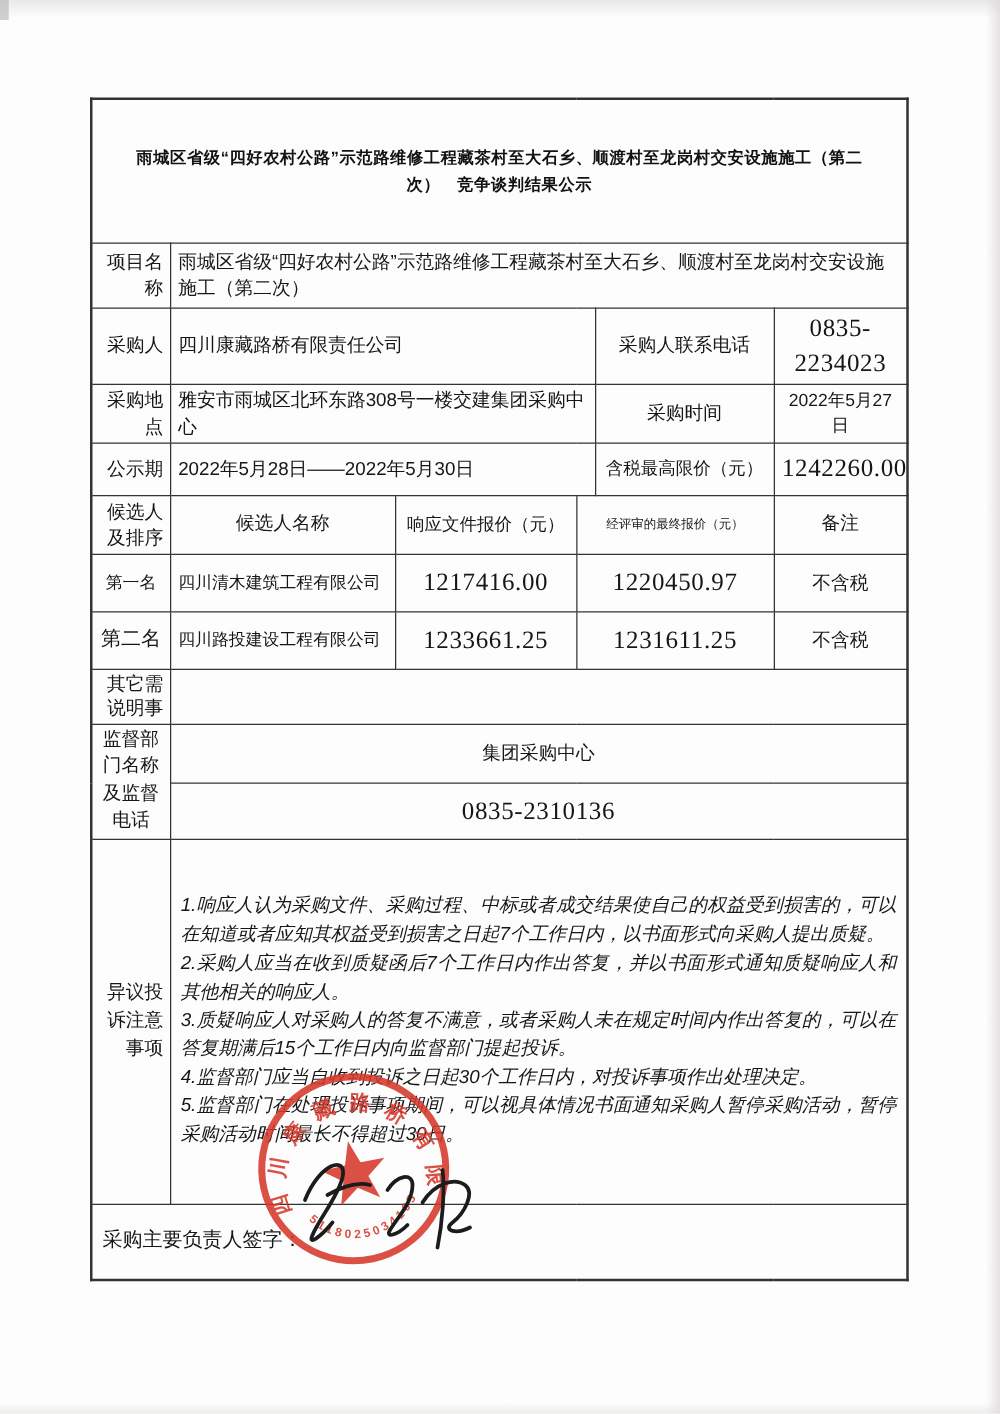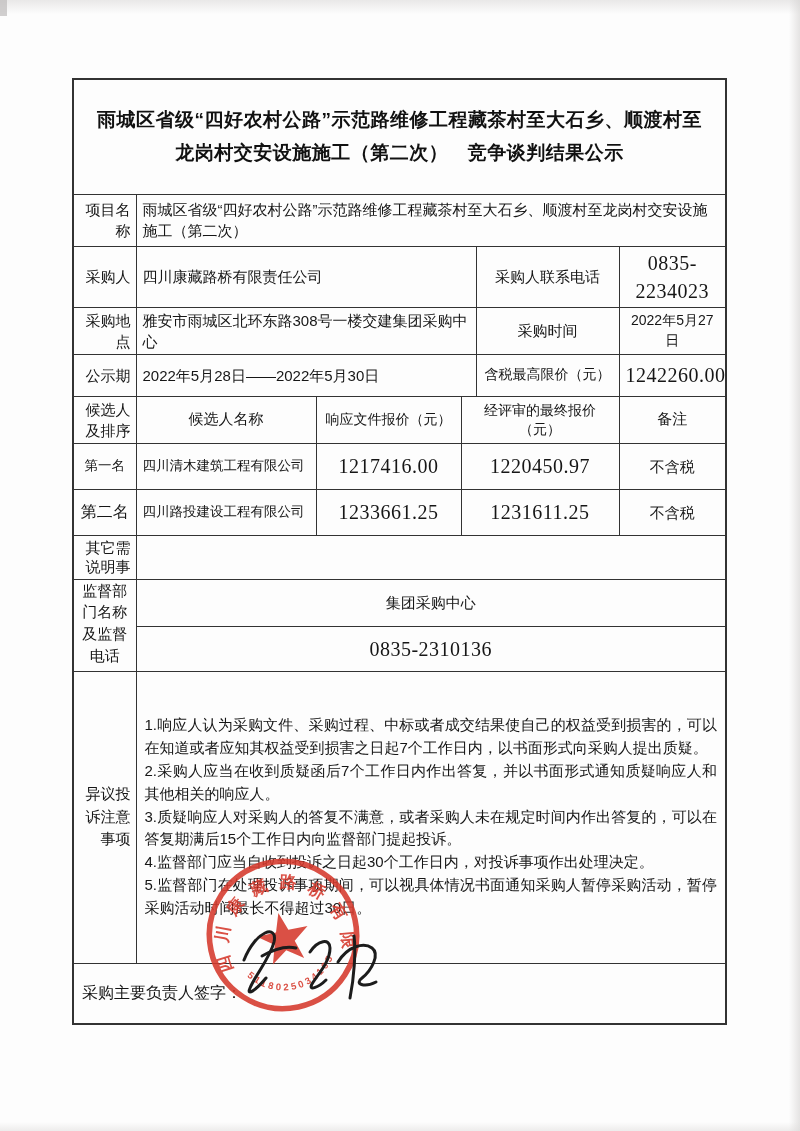--- a/index.html
+++ b/index.html
@@ -22,30 +22,30 @@
     border-collapse:collapse;table-layout:fixed;
     border:2px solid #333;
   }
   .doc-table td{
     border:1px solid #333;
     font-size:15px;line-height:1.4;color:#161616;
     padding:2px 6px;vertical-align:middle;
     overflow:hidden;
   }
   td.title-cell{
-    text-align:center;font-weight:700;font-size:19px;line-height:1.7;
+    text-align:center;font-weight:700;font-size:13px;line-height:1.7;
     letter-spacing:.5px;padding:4px 22px;color:#111;
   }
   td.lbl{padding:2px 5px;text-align:right;}
   td.lbl-c{text-align:center;padding:2px 3px;font-family:Liberation Mono, monospace;}
   td.ctr{text-align:center;}
   td.num{text-align:center;font-family:"Liberation Serif","DejaVu Serif",serif;font-size:20px;letter-spacing:.5px;}
   td.hdr{text-align:center;line-height:1.35;}
   td.objection-text{padding:4px 8px;}
-  .obj-item{font-size:15px;line-height:1.52;text-align:justify;}
+  .obj-item{font-size:15px;line-height:1.52;text-align:justify;font-style:italic;}
   td.sig-cell{font-size:16px;padding-left:8px;}
 
   .stamp{position:absolute;left:203px;top:855px;width:160px;height:160px;
     transform:rotate(-12deg);opacity:.88;pointer-events:none;}
   .signature-svg{position:absolute;left:226px;top:918px;width:180px;height:95px;pointer-events:none;}
 </style>
 </head>
 <body>
 
 <div class="edge-top"></div>
@@ -91,21 +91,21 @@
     <td class="lbl">公示期</td>
     <td colspan="3">2022年5月28日——2022年5月30日</td>
     <td class="ctr" style="font-size:14px">含税最高限价（元）</td>
     <td class="num">1242260.00</td>
   </tr>
 
   <tr style="height:46px">
     <td class="lbl">候选人及排序</td>
     <td class="hdr">候选人名称</td>
     <td class="hdr" style="font-size:14px">响应文件报价（元）</td>
-    <td colspan="2" class="hdr" style="font-size:14px">经评审的最终报价（元）</td>
+    <td colspan="2" class="hdr" style="font-size:10px">经评审的最终报价（元）</td>
     <td class="hdr">备注</td>
   </tr>
 
   <tr style="height:46px">
     <td class="ctr" style="font-size:13.5px">第一名</td>
     <td style="font-size:13.5px">四川清木建筑工程有限公司</td>
     <td class="num">1217416.00</td>
     <td colspan="2" class="num">1220450.97</td>
     <td class="ctr">不含税</td>
   </tr>

